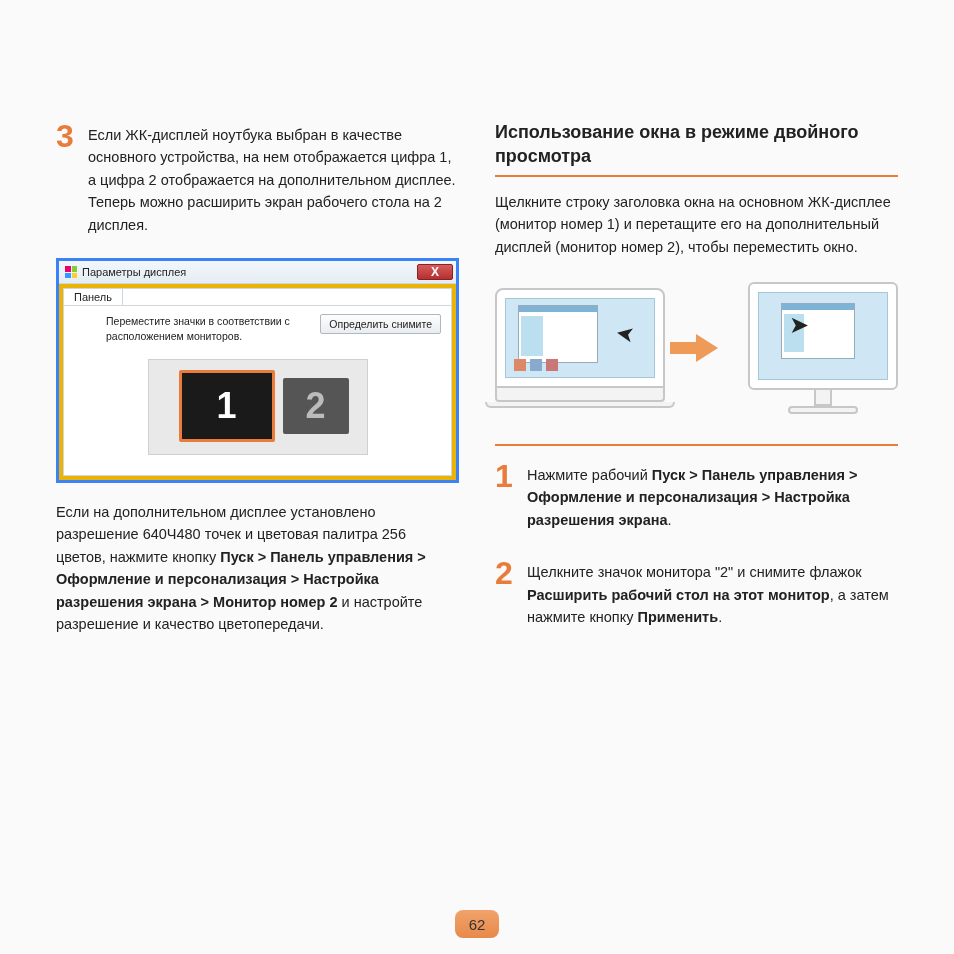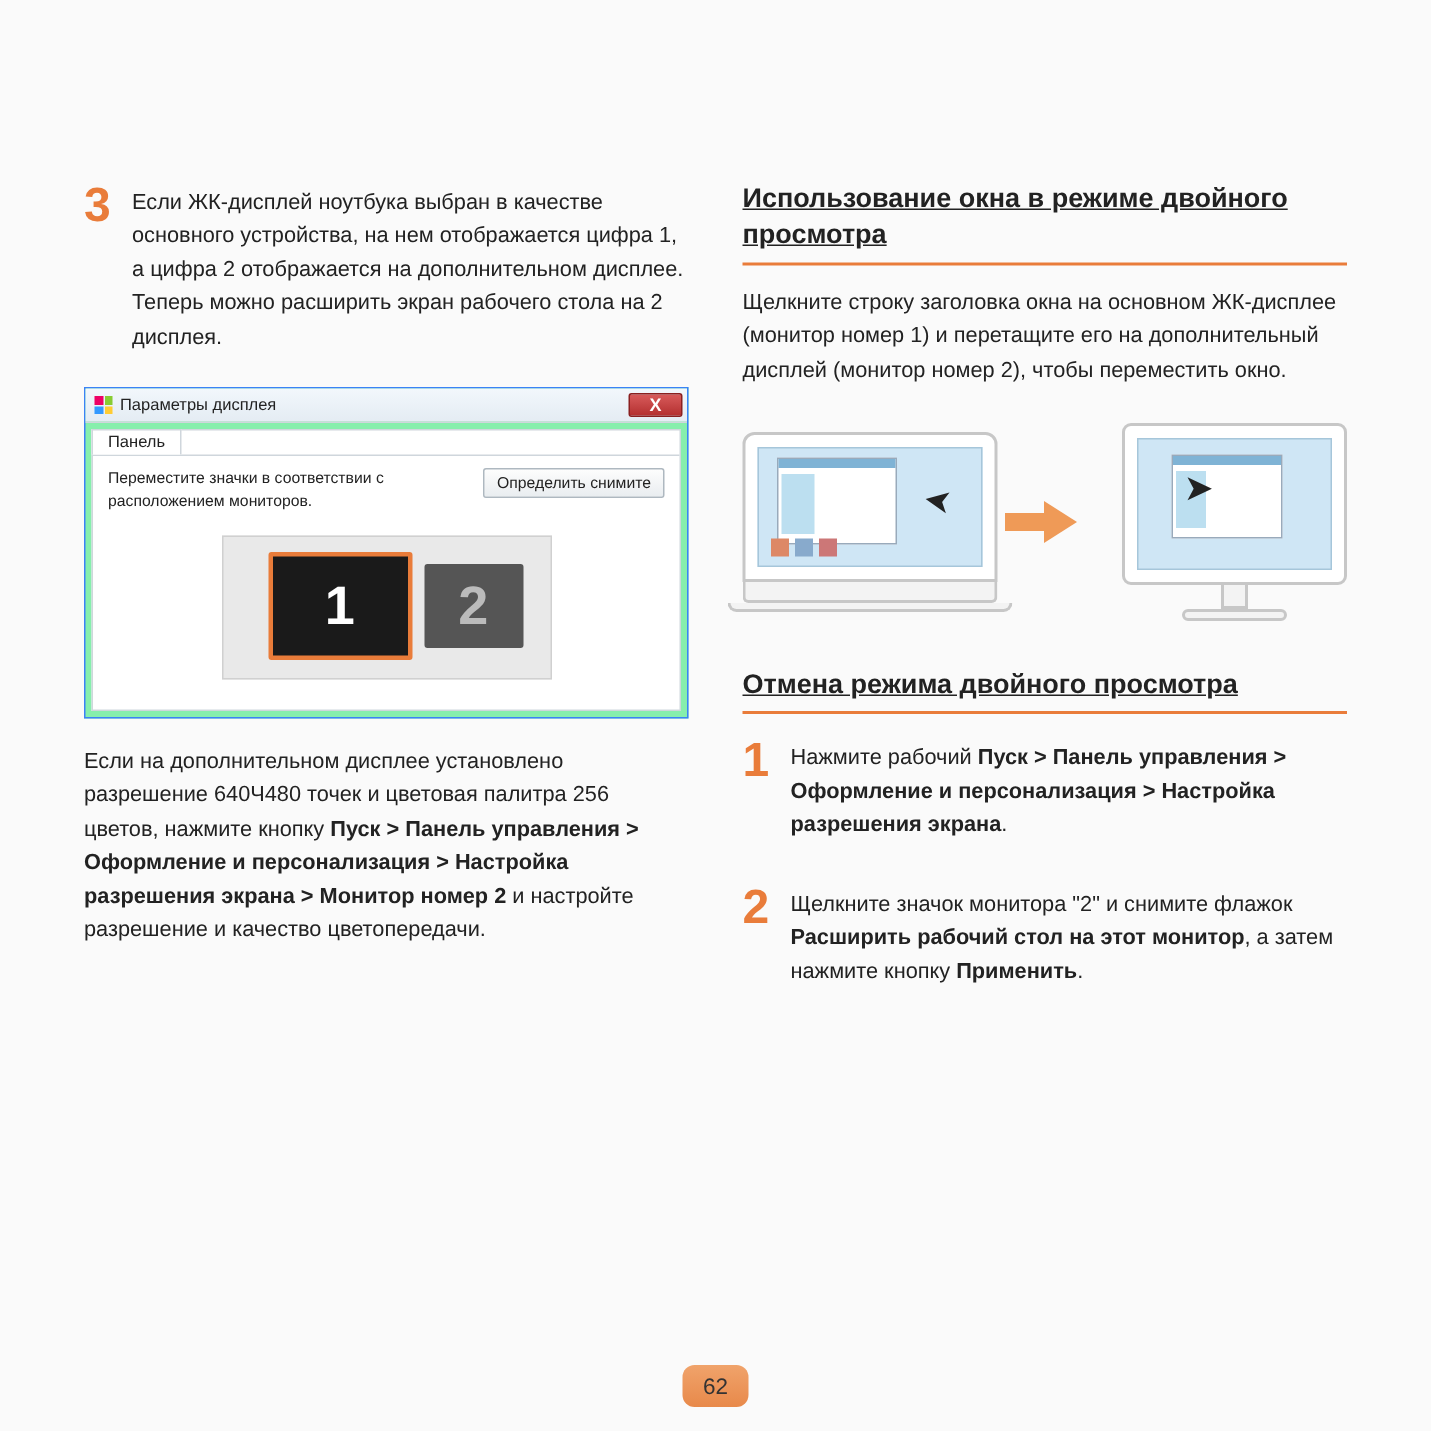--- a/index.html
+++ b/index.html
@@ -38,31 +38,30 @@
   .para {
     line-height: 1.55;
     margin: 18px 0 14px 0;
   }
   .section-title {
     font-size: 18px;
     font-weight: bold;
     color: #222;
     line-height: 1.35;
     margin-bottom: 6px;
-    text-decoration: underline;
   }
   .rule {
     height: 2px;
     background: #e97c3a;
     margin-bottom: 14px;
   }
   
   .dlg {
-    border: 1px solid #3b82f6;
-    background: #86efac;
+    border: 3px solid #3b82f6;
+    background: #eab308;
     margin-top: 4px;
     margin-bottom: 18px;
     font-size: 11px;
   }
   .dlg-title {
     display: flex;
     align-items: center;
     justify-content: space-between;
     padding: 3px 3px 3px 6px;
     background: linear-gradient(#f2f7fc,#e4ecf3);
@@ -101,21 +100,21 @@
     border-bottom: none;
     background:#fff;
     margin-left:-1px;
     margin-top:-1px;
     font-size: 11px;
   }
   .dlg-content {
     border-top: 1px solid #cfd6dc;
     padding: 8px 10px 14px 10px;
   }
-  .dlg-row { display:flex; align-items:flex-start; gap:19px; }
+  .dlg-row { display:flex; align-items:flex-start; gap:19px;margin-left:32px; }
   .dlg-txt { font-size: 10.5px; line-height:1.35; }
   .dlg-btn {
     padding: 3px 8px;
     background: linear-gradient(#fdfdfd,#e9edf0);
     border:1px solid #aeb8c0;
     border-radius:2px;
     font-size: 10.5px;
     white-space:nowrap;
   }
   .mon-stage {
@@ -337,21 +336,20 @@
                 <div class="mini-win2-side"></div>
               </div>
             <div class="cursor2">➤</div>
           </div>
         </div>
         <div class="monitor-stand"></div>
         <div class="monitor-base"></div>
       </div>
     </div>
 
-    <div class="section-title">Отмена режима двойного просмотра</div>
     <div class="rule"></div>
 
     <div class="step">
       <div class="step-num">1</div>
       <div class="step-body">
         <span>Нажмите рабочий </span><b>Пуск &gt; Панель управления &gt; Оформление и персонализация &gt; Настройка разрешения экрана</b><span>.</span>
       </div>
     </div>
 
     <div class="step" style="margin-top:26px">

